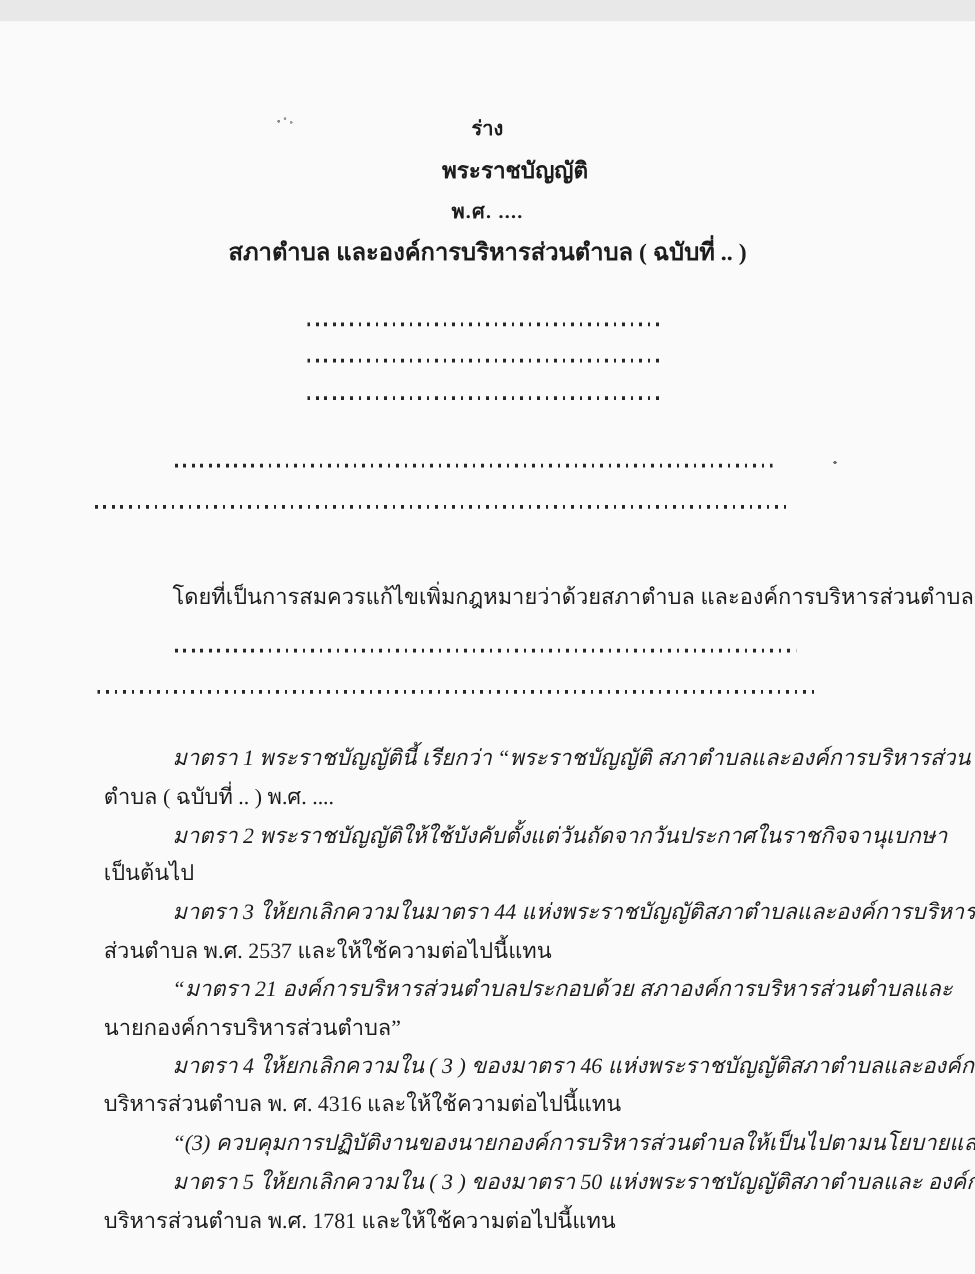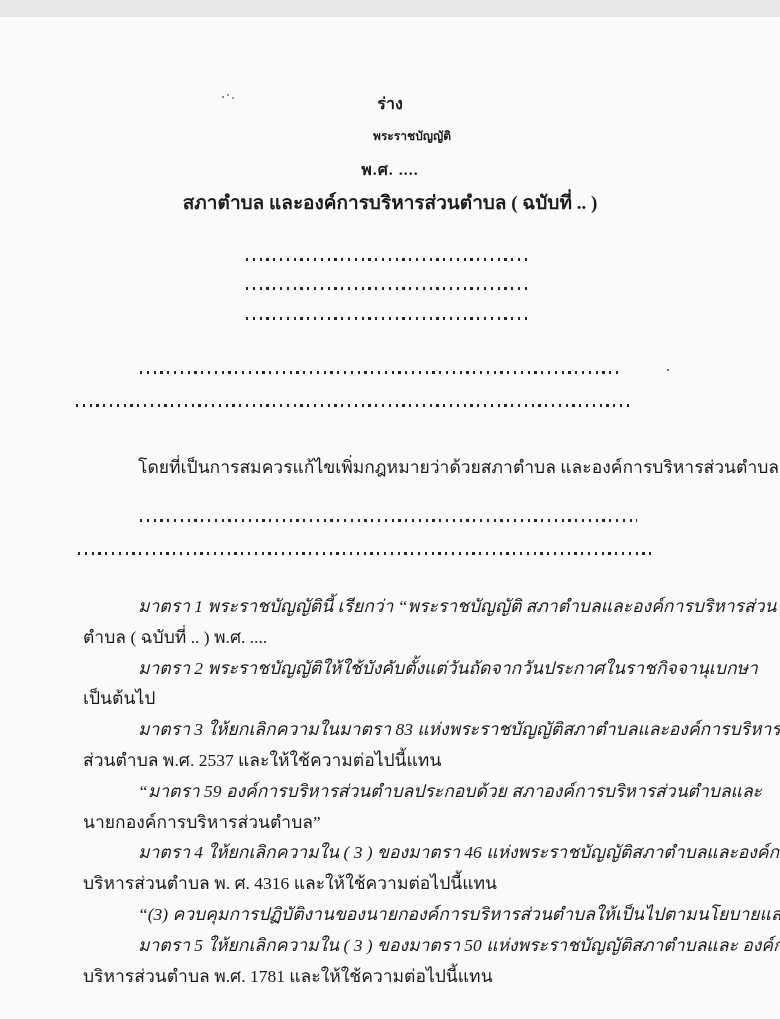--- a/index.html
+++ b/index.html
@@ -22,21 +22,21 @@
     position: absolute;
     top: 70px;
     left: 0;
     width: 100%;
     text-align: center;
     font-weight: bold;
     white-space: nowrap;
   }
   .title-line { height: 33px; line-height: 33px; }
   .title-line.t1 { font-size: 16px; }
-  .title-line.t2 { font-size: 12px; padding-left: 44px; }
+  .title-line.t2 { font-size: 18px; padding-left: 44px; }
   .title-line.t3 { font-size: 19px; }
   .title-line.t4 { font-size: 16px; letter-spacing: 1px; }
 
   
   .dotted {
     position: absolute;
     height: 3px;
     background-image: repeating-linear-gradient(90deg,
       #262626 0px, #262626 2.2px, transparent 2.2px, transparent 6.8px);
   }
@@ -44,21 +44,21 @@
   .dot-c2 { top: 270px; left: 246px; width: 284px; }
   .dot-c3 { top: 300px; left: 246px; width: 284px; }
   .dot-a  { top: 354px; left: 140px; width: 478px; }
   .dot-b  { top: 387px; left: 76px;  width: 556px; }
   .dot-c  { top: 502px; left: 140px; width: 497px; }
   .dot-d  { top: 535px; left: 78px;  width: 574px; }
 
   
   .preamble {
     position: absolute;
-    top: 436px;
+    top: 446px;
     left: 83px;
     width: 640px;
     font-size: 17.5px;
     line-height: 28px;
     white-space: nowrap;
   }
   .preamble .indent-pad { display: inline-block; width: 55px; }
 
   
   .body-text {
@@ -123,24 +123,24 @@
   <div class="dotted dot-c"></div>
   <div class="dotted dot-d"></div>
 
   <div class="body-text">
     <div class="body-line first">มาตรา 1   พระราชบัญญัตินี้ เรียกว่า “พระราชบัญญัติ สภาตำบลและองค์การบริหารส่วน</div>
     <div class="body-line">ตำบล ( ฉบับที่ .. ) พ.ศ. ....</div>
 
     <div class="body-line first">มาตรา 2   พระราชบัญญัติให้ใช้บังคับตั้งแต่วันถัดจากวันประกาศในราชกิจจานุเบกษา</div>
     <div class="body-line">เป็นต้นไป</div>
 
-    <div class="body-line first">มาตรา 3  ให้ยกเลิกความในมาตรา 83  แห่งพระราชบัญญัติสภาตำบลและองค์การบริหาร</div>
+    <div class="body-line first">มาตรา 3  ให้ยกเลิกความในมาตรา 44  แห่งพระราชบัญญัติสภาตำบลและองค์การบริหาร</div>
     <div class="body-line">ส่วนตำบล  พ.ศ. 2537  และให้ใช้ความต่อไปนี้แทน</div>
 
-    <div class="body-line first">“มาตรา 59 องค์การบริหารส่วนตำบลประกอบด้วย   สภาองค์การบริหารส่วนตำบลและ</div>
+    <div class="body-line first">“มาตรา 21 องค์การบริหารส่วนตำบลประกอบด้วย   สภาองค์การบริหารส่วนตำบลและ</div>
     <div class="body-line">นายกองค์การบริหารส่วนตำบล”</div>
 
     <div class="body-line first">มาตรา 4  ให้ยกเลิกความใน ( 3 ) ของมาตรา 46 แห่งพระราชบัญญัติสภาตำบลและองค์การ</div>
     <div class="body-line">บริหารส่วนตำบล  พ. ศ.  4316  และให้ใช้ความต่อไปนี้แทน</div>
 
     <div class="body-line first">“(3) ควบคุมการปฏิบัติงานของนายกองค์การบริหารส่วนตำบลให้เป็นไปตามนโยบายและ</div>
 
     <div class="body-line first">มาตรา 5 ให้ยกเลิกความใน ( 3 ) ของมาตรา 50 แห่งพระราชบัญญัติสภาตำบลและ องค์การ</div>
     <div class="body-line">บริหารส่วนตำบล พ.ศ. 1781   และให้ใช้ความต่อไปนี้แทน</div>
   </div>

